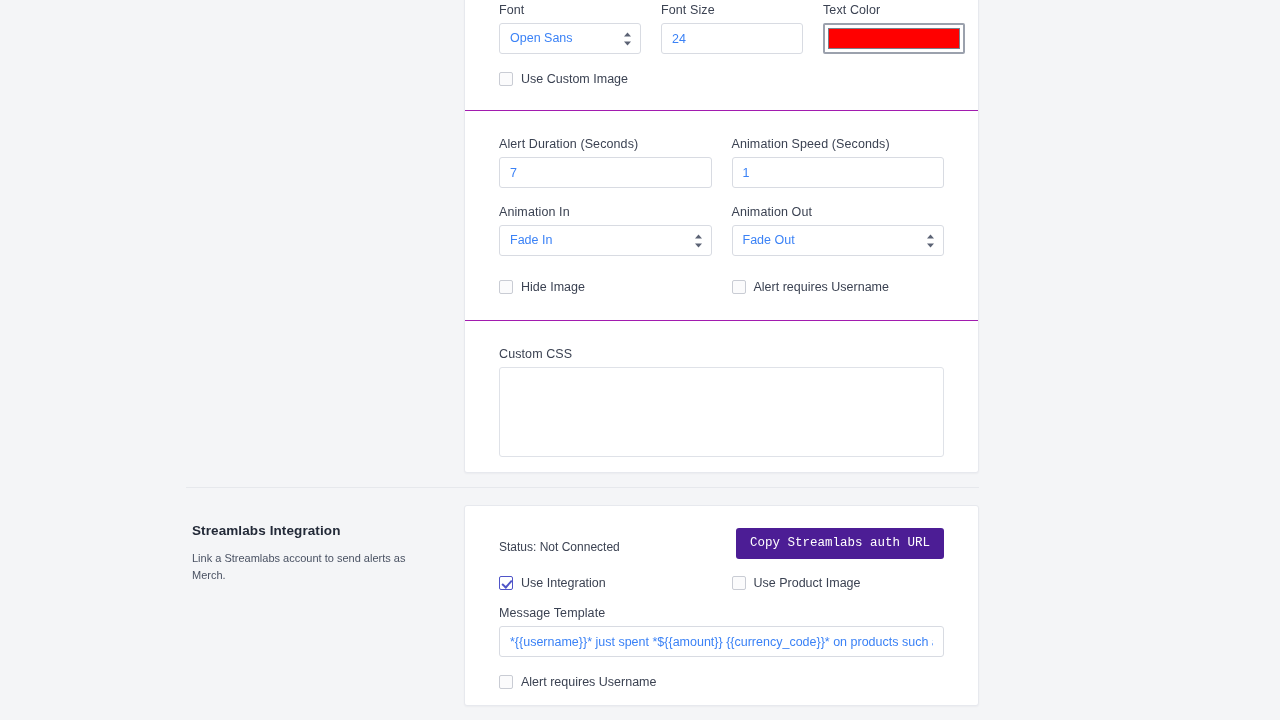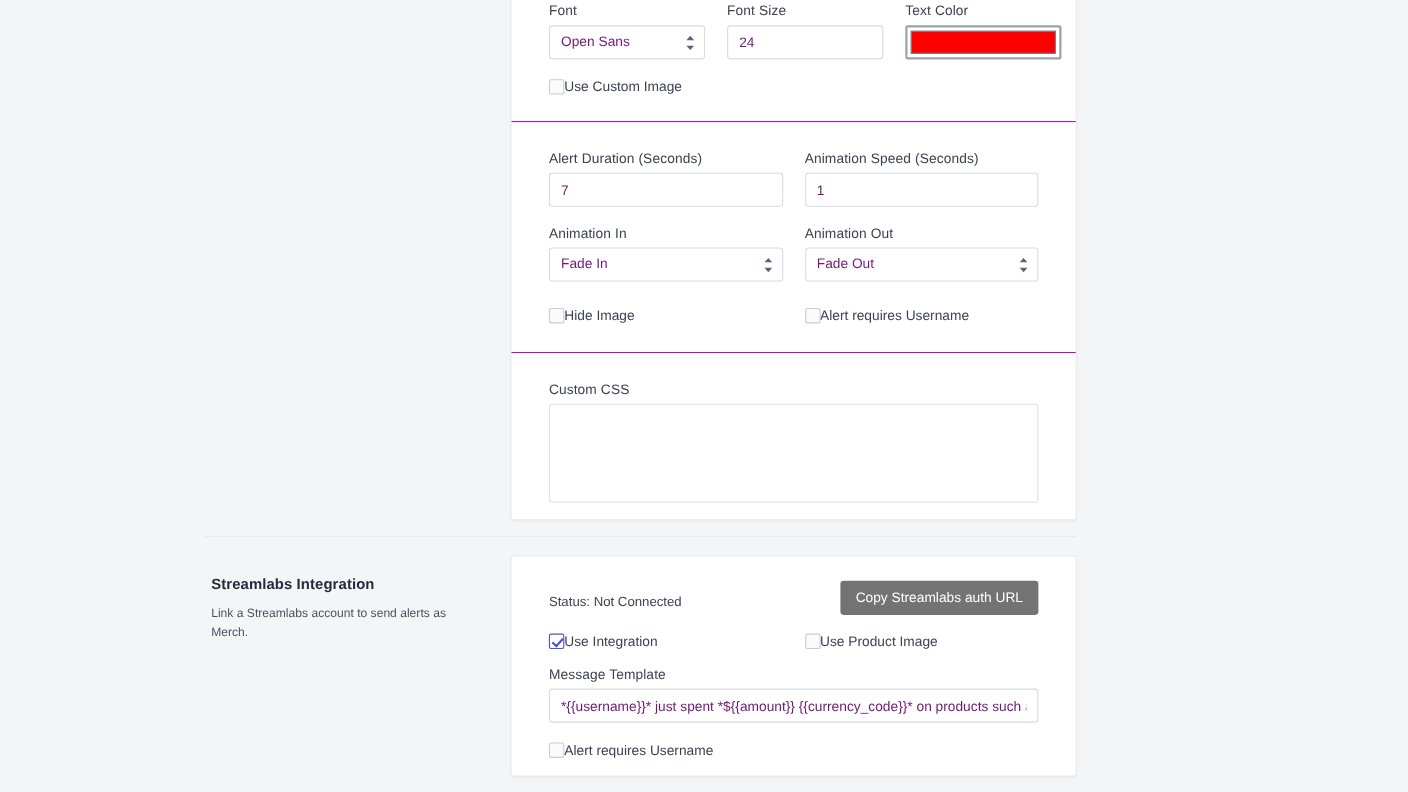--- a/index.html
+++ b/index.html
@@ -65,21 +65,21 @@
   }
 
   .text-input,
   .select-input {
     display: block;
     width: 100%;
     height: 31px;
     padding: 0 10px;
     font-family: "Liberation Sans", sans-serif;
     font-size: 12.5px;
-    color: #701a75;
+    color: #3b82f6;
     background: #ffffff;
     border: 1px solid #d8dbe2;
     border-radius: 3px;
     outline: none;
   }
   .text-input::placeholder { color: #b7bcc7; }
 
   .select-wrap { position: relative; }
   .select-input {
     appearance: none;
@@ -117,20 +117,21 @@
   .row {
     display: flex;
     gap: 20px;
   }
   .col { flex: 1 1 0; min-width: 0; }
 
   
   .checkbox-row {
     display: flex;
     align-items: center;
+    gap: 8px;
     cursor: default;
   }
   .cbox {
     width: 14px;
     height: 14px;
     flex: 0 0 14px;
     border: 1px solid #c9ccd4;
     border-radius: 2px;
     background: #fbfbfc;
     position: relative;
@@ -337,21 +338,21 @@
   <div id="streamlabs-desc">
     <h3 class="desc-title">Streamlabs Integration</h3>
     <p class="desc-body">Link a Streamlabs account to send alerts as Merch.</p>
   </div>
 
   <div class="card" id="streamlabs-card">
     <div class="section" style="padding-top:22px; padding-bottom:22px;">
 
       <div style="display:flex; align-items:flex-start; justify-content:space-between;">
         <span class="status-line" style="margin-top:12px;">Status: Not Connected</span>
-        <button class="primary-button" style="background: #737373;">Copy Streamlabs auth URL</button>
+        <button class="primary-button" style="background: #4c1d95; font-family: Liberation Mono, monospace;">Copy Streamlabs auth URL</button>
       </div>
 
       <div class="row" style="margin-top:17px;">
         <div class="col">
           <div class="checkbox-row">
             <span class="cbox checked" id="cb-use-streamlabs"></span>
             <span class="cbox-label">Use Integration</span>
           </div>
         </div>
         <div class="col">

